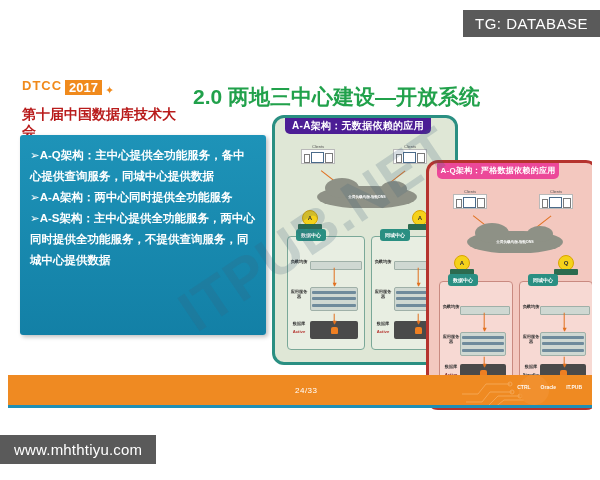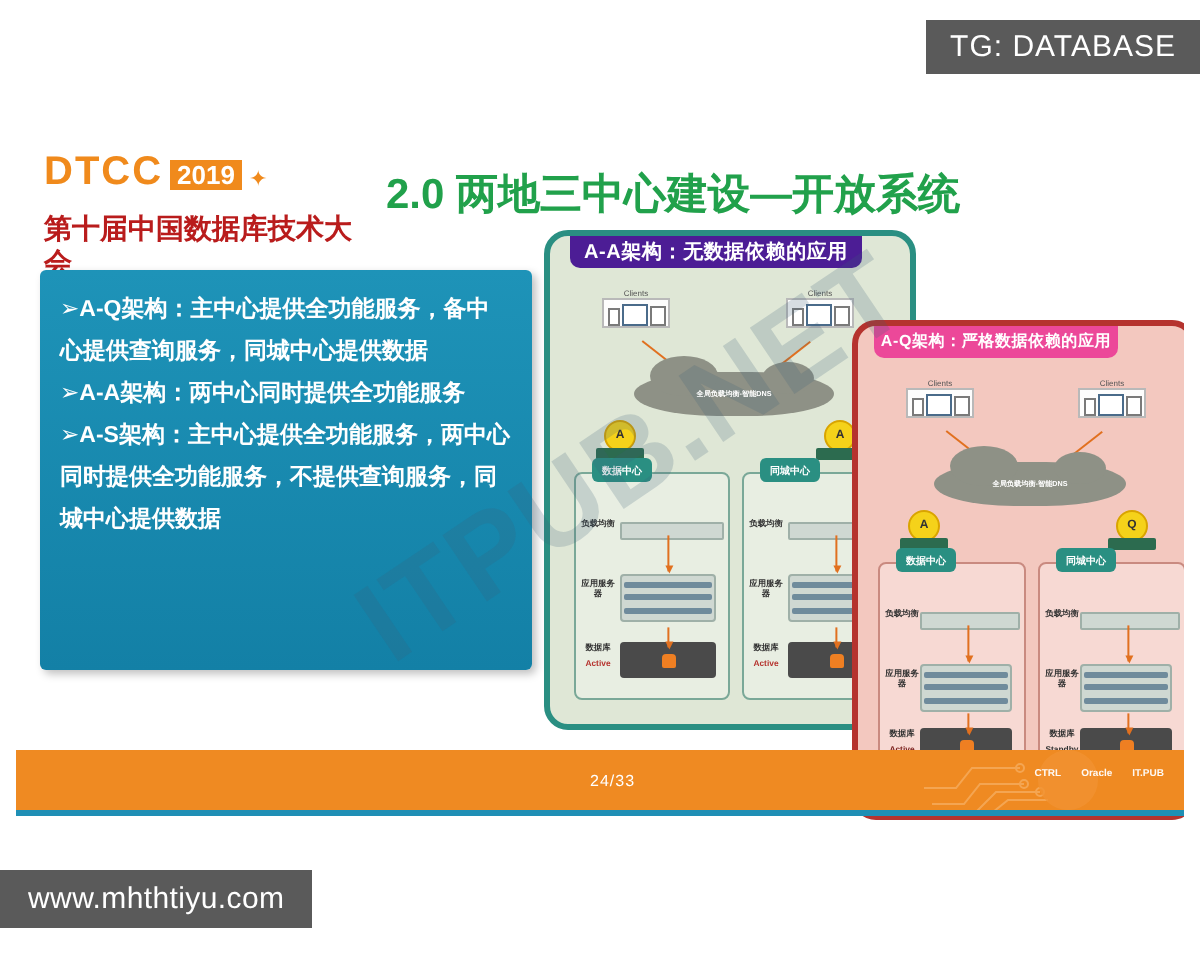--- a/index.html
+++ b/index.html
@@ -5,21 +5,21 @@
   html,body{margin:0;padding:0;background:#ffffff;}
   body{width:600px;height:480px;overflow:hidden;font-family:"Liberation Sans","DejaVu Sans",sans-serif;}
   .stage{position:relative;width:600px;height:480px;background:#ffffff;}
 
   
   .slide{position:absolute;left:8px;top:55px;width:584px;height:355px;background:#ffffff;overflow:hidden;}
 
   
   .logo-box{position:absolute;left:14px;top:22px;width:160px;height:46px;}
   .logo-r1{display:flex;align-items:flex-end;gap:3px;}
-  .logo-dtcc{font-size:20px;font-weight:bold;color:#f08a1c;letter-spacing:1px;line-height:18px;}
+  .logo-dtcc{font-size:13px;font-weight:bold;color:#f08a1c;letter-spacing:1px;line-height:18px;}
   .logo-year{background:#f08a1c;color:#fff;font-size:13px;font-weight:bold;padding:1px 4px 0 4px;line-height:14px;}
   .logo-spark{color:#f08a1c;font-size:11px;line-height:10px;}
   .logo-r2{font-size:14px;font-weight:bold;color:#b91c1c;letter-spacing:0px;line-height:17px;margin-top:11px;}
   .logo-r3{font-size:4.2px;color:#9a9a9a;letter-spacing:.6px;margin-top:1px;transform:scale(1,1);}
 
   
   .title{position:absolute;left:185px;top:28px;font-size:21px;font-weight:bold;color:#21a14b;white-space:nowrap;letter-spacing:0px;}
 
   
   .bluepanel{position:absolute;left:12px;top:80px;width:246px;height:200px;background:#1f8fb5;
@@ -109,21 +109,21 @@
 </head>
 <body>
 
 <div class="stage">
 
   <div class="slide">
 
     <div class="logo-box">
       <div class="logo-r1">
         <span class="logo-dtcc">DTCC</span>
-        <span class="logo-year">2019</span>
+        <span class="logo-year">2017</span>
         <span class="logo-spark">✦</span>
       </div>
       <div class="logo-r2">第十届中国数据库技术大会</div>
       <div class="logo-r3">DATABASE  TECHNOLOGY  CONFERENCE CHINA 2019</div>
     </div>
 
     <div class="title">2.0 两地三中心建设—开放系统</div>
 
     <div class="bluepanel">
       <div class="bullet">➢A-Q架构：主中心提供全功能服务，备中心提供查询服务，同城中心提供数据</div>

